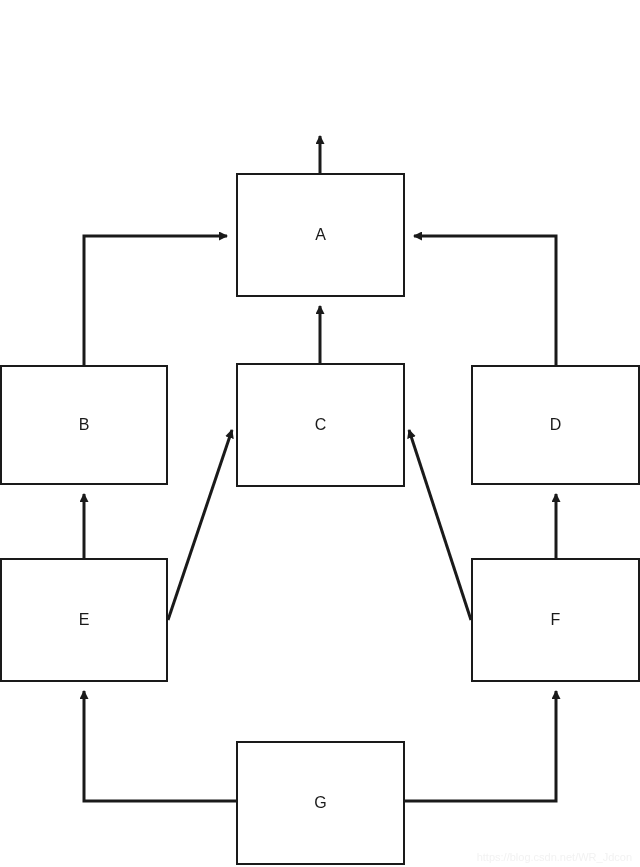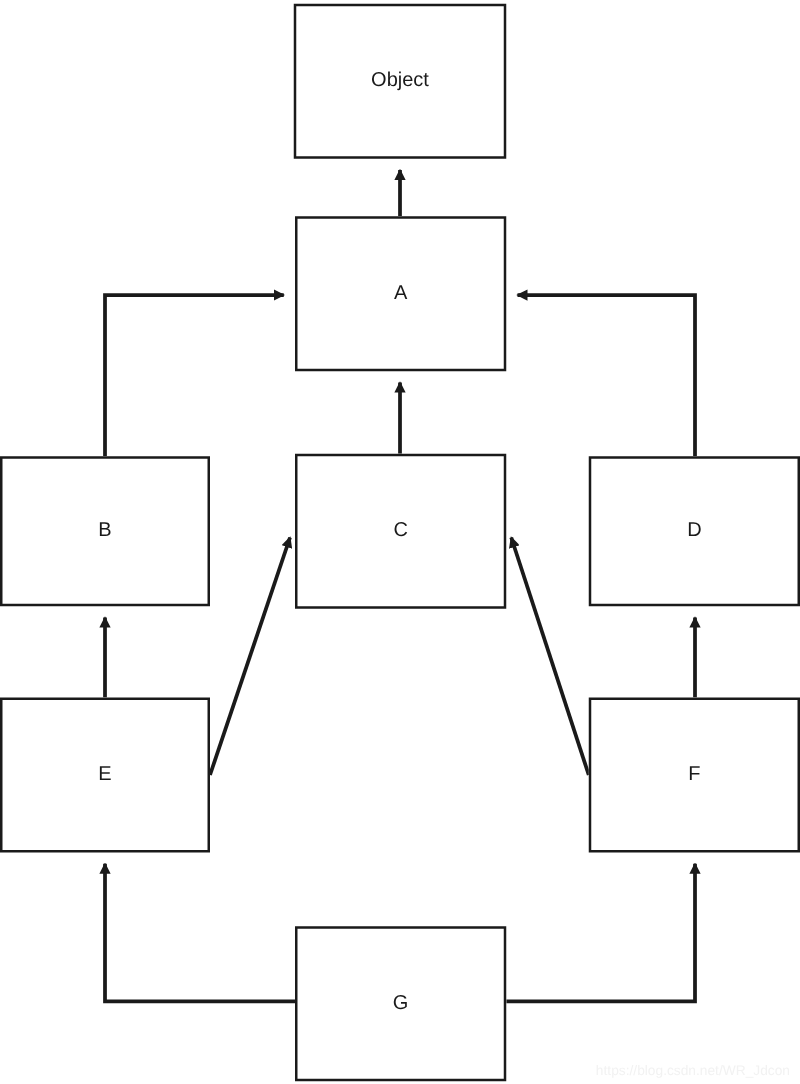--- a/index.html
+++ b/index.html
@@ -100,23 +100,20 @@
 
     <g>
       <polyline points="236,801 84,801 84,691" fill="none" stroke="#1a1a1a" stroke-width="3" marker-end="url(#arrowhead)"></polyline>
     </g>
 
     <g>
       <polyline points="405,801 556,801 556,691" fill="none" stroke="#1a1a1a" stroke-width="3" marker-end="url(#arrowhead)"></polyline>
     </g>
   </svg>
 
-  <div class="node-box" id="node-object" style="left: 235px; top: 3px; width: 170px; height: 124px;">
-    <span class="node-label">Object</span>
-  </div>
 
   <div class="node-box" id="node-a" style="left: 236px; top: 173px; width: 169px; height: 124px;">
     <span class="node-label">A</span>
   </div>
 
   <div class="node-box" id="node-b" style="left: 0px; top: 365px; width: 168px; height: 120px;">
     <span class="node-label">B</span>
   </div>
 
   <div class="node-box" id="node-c" style="left: 236px; top: 363px; width: 169px; height: 124px;">

